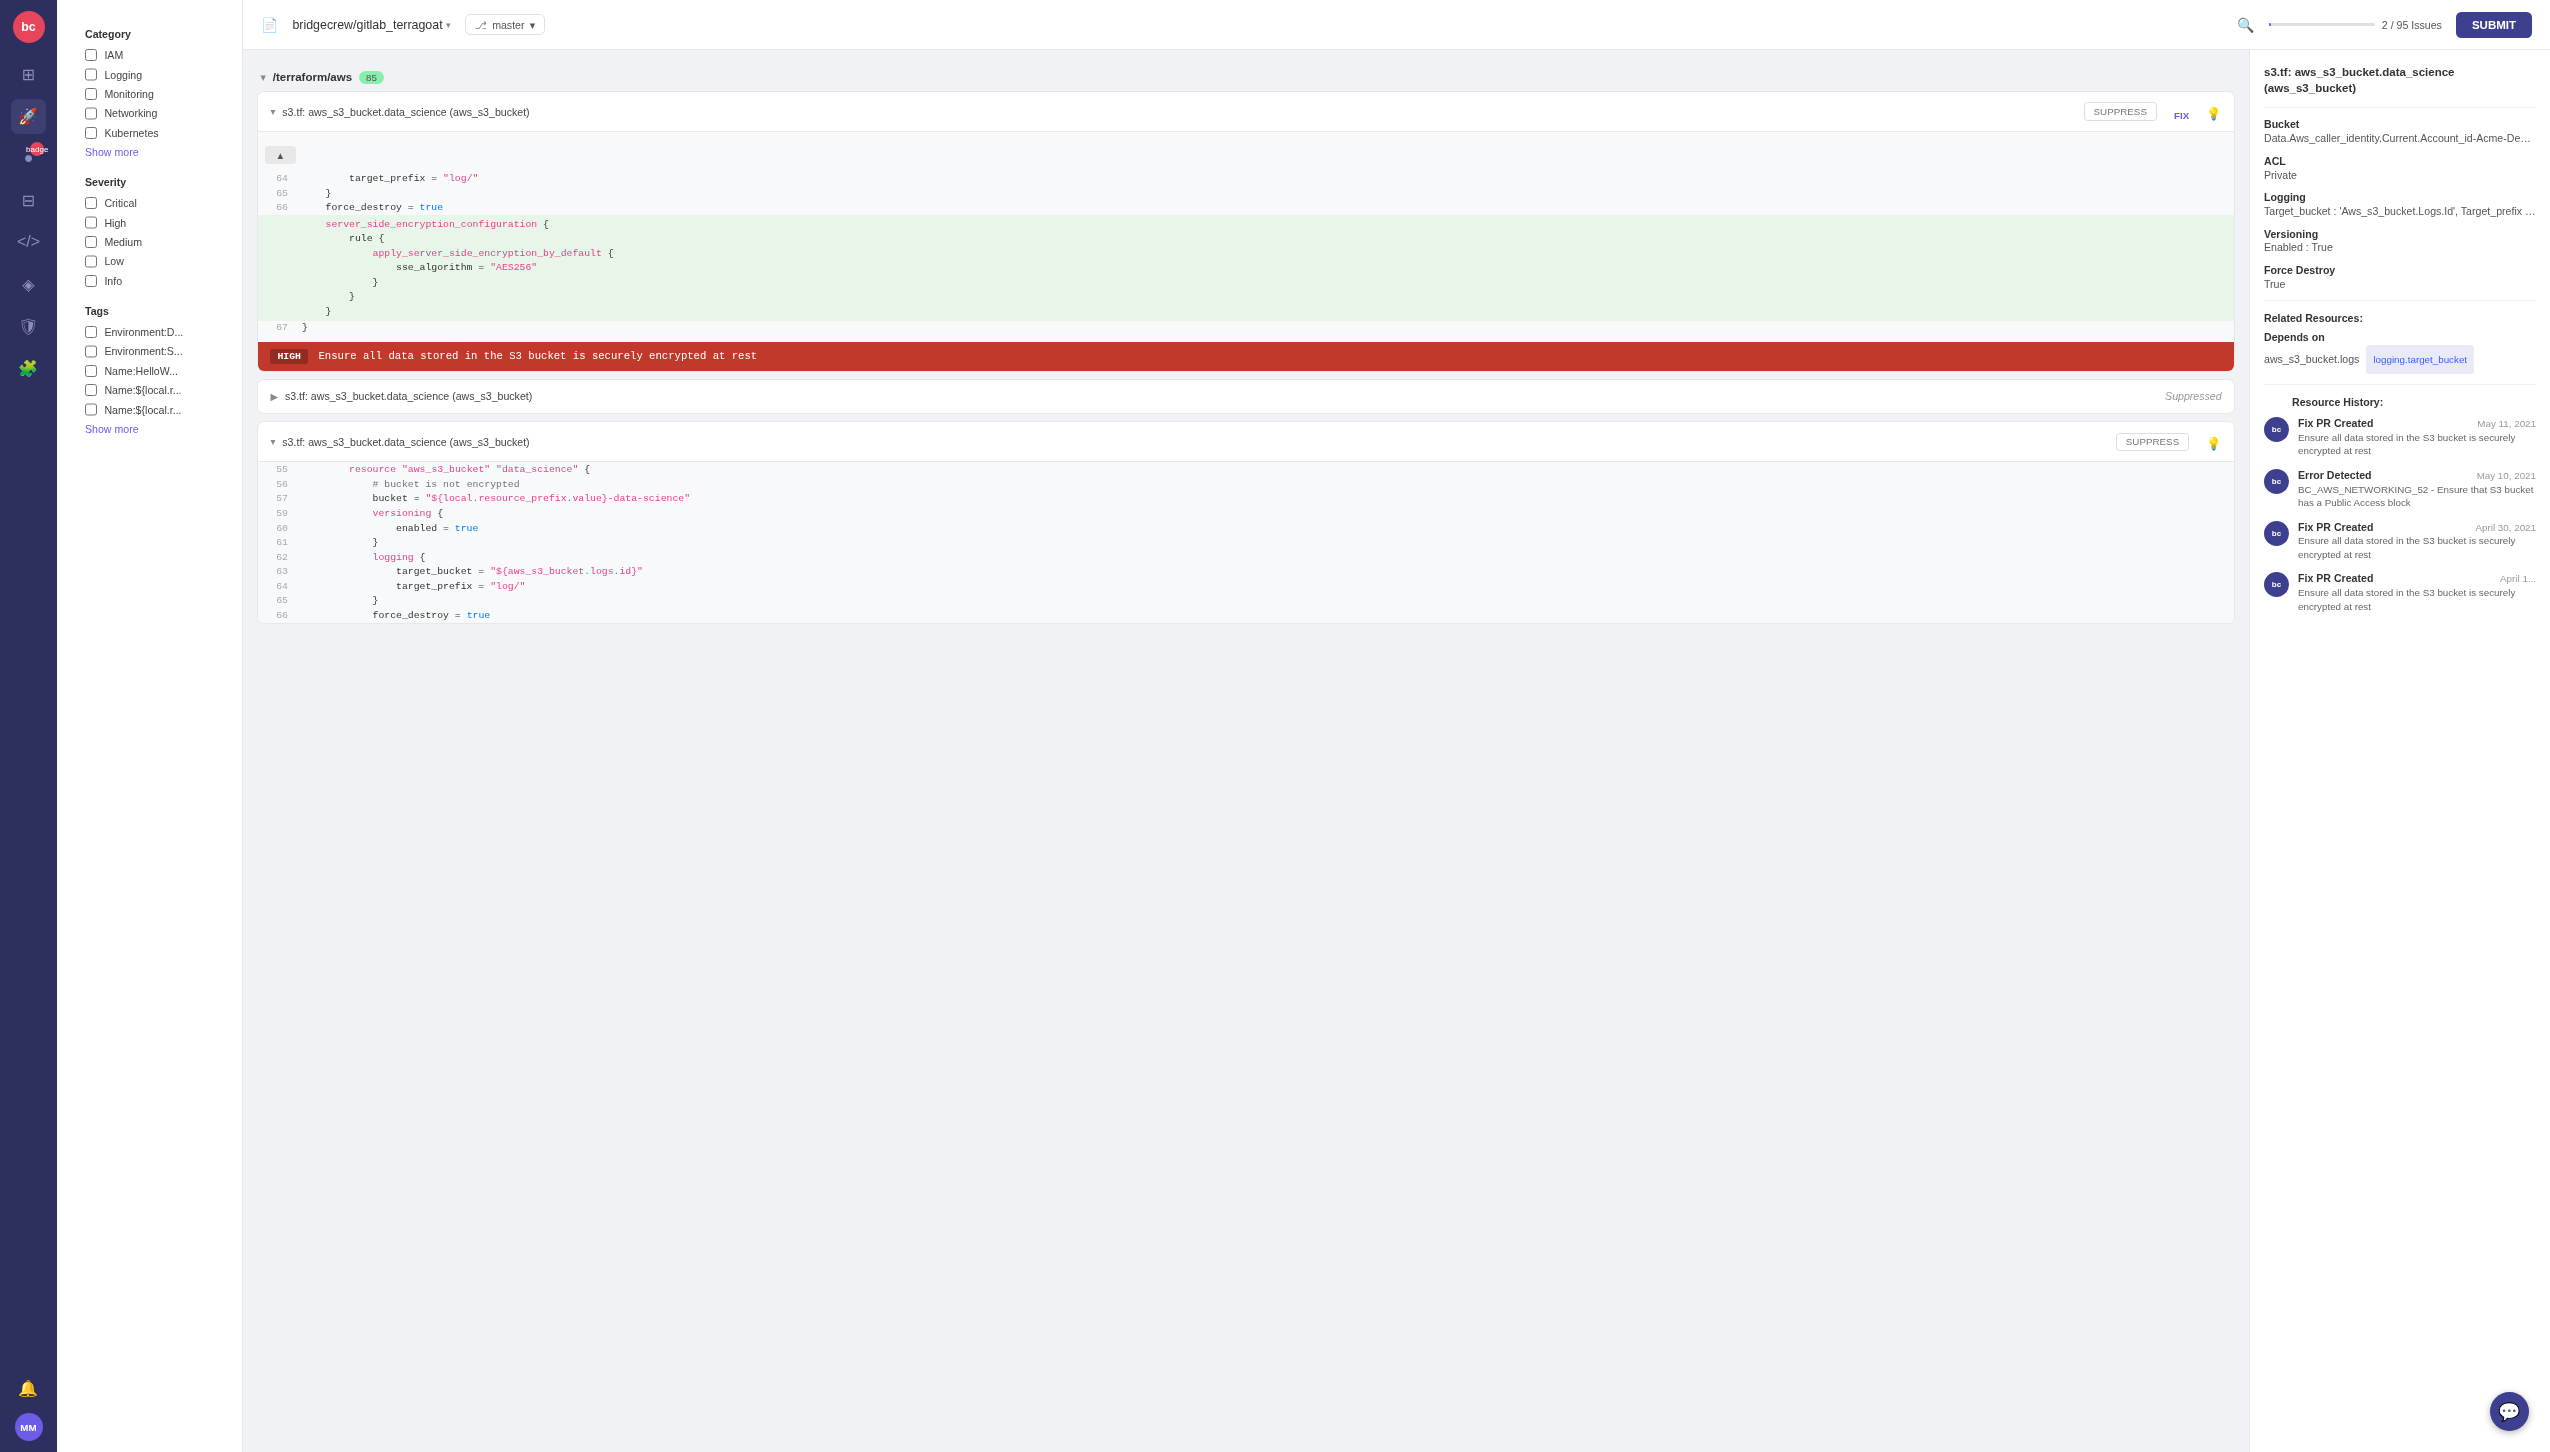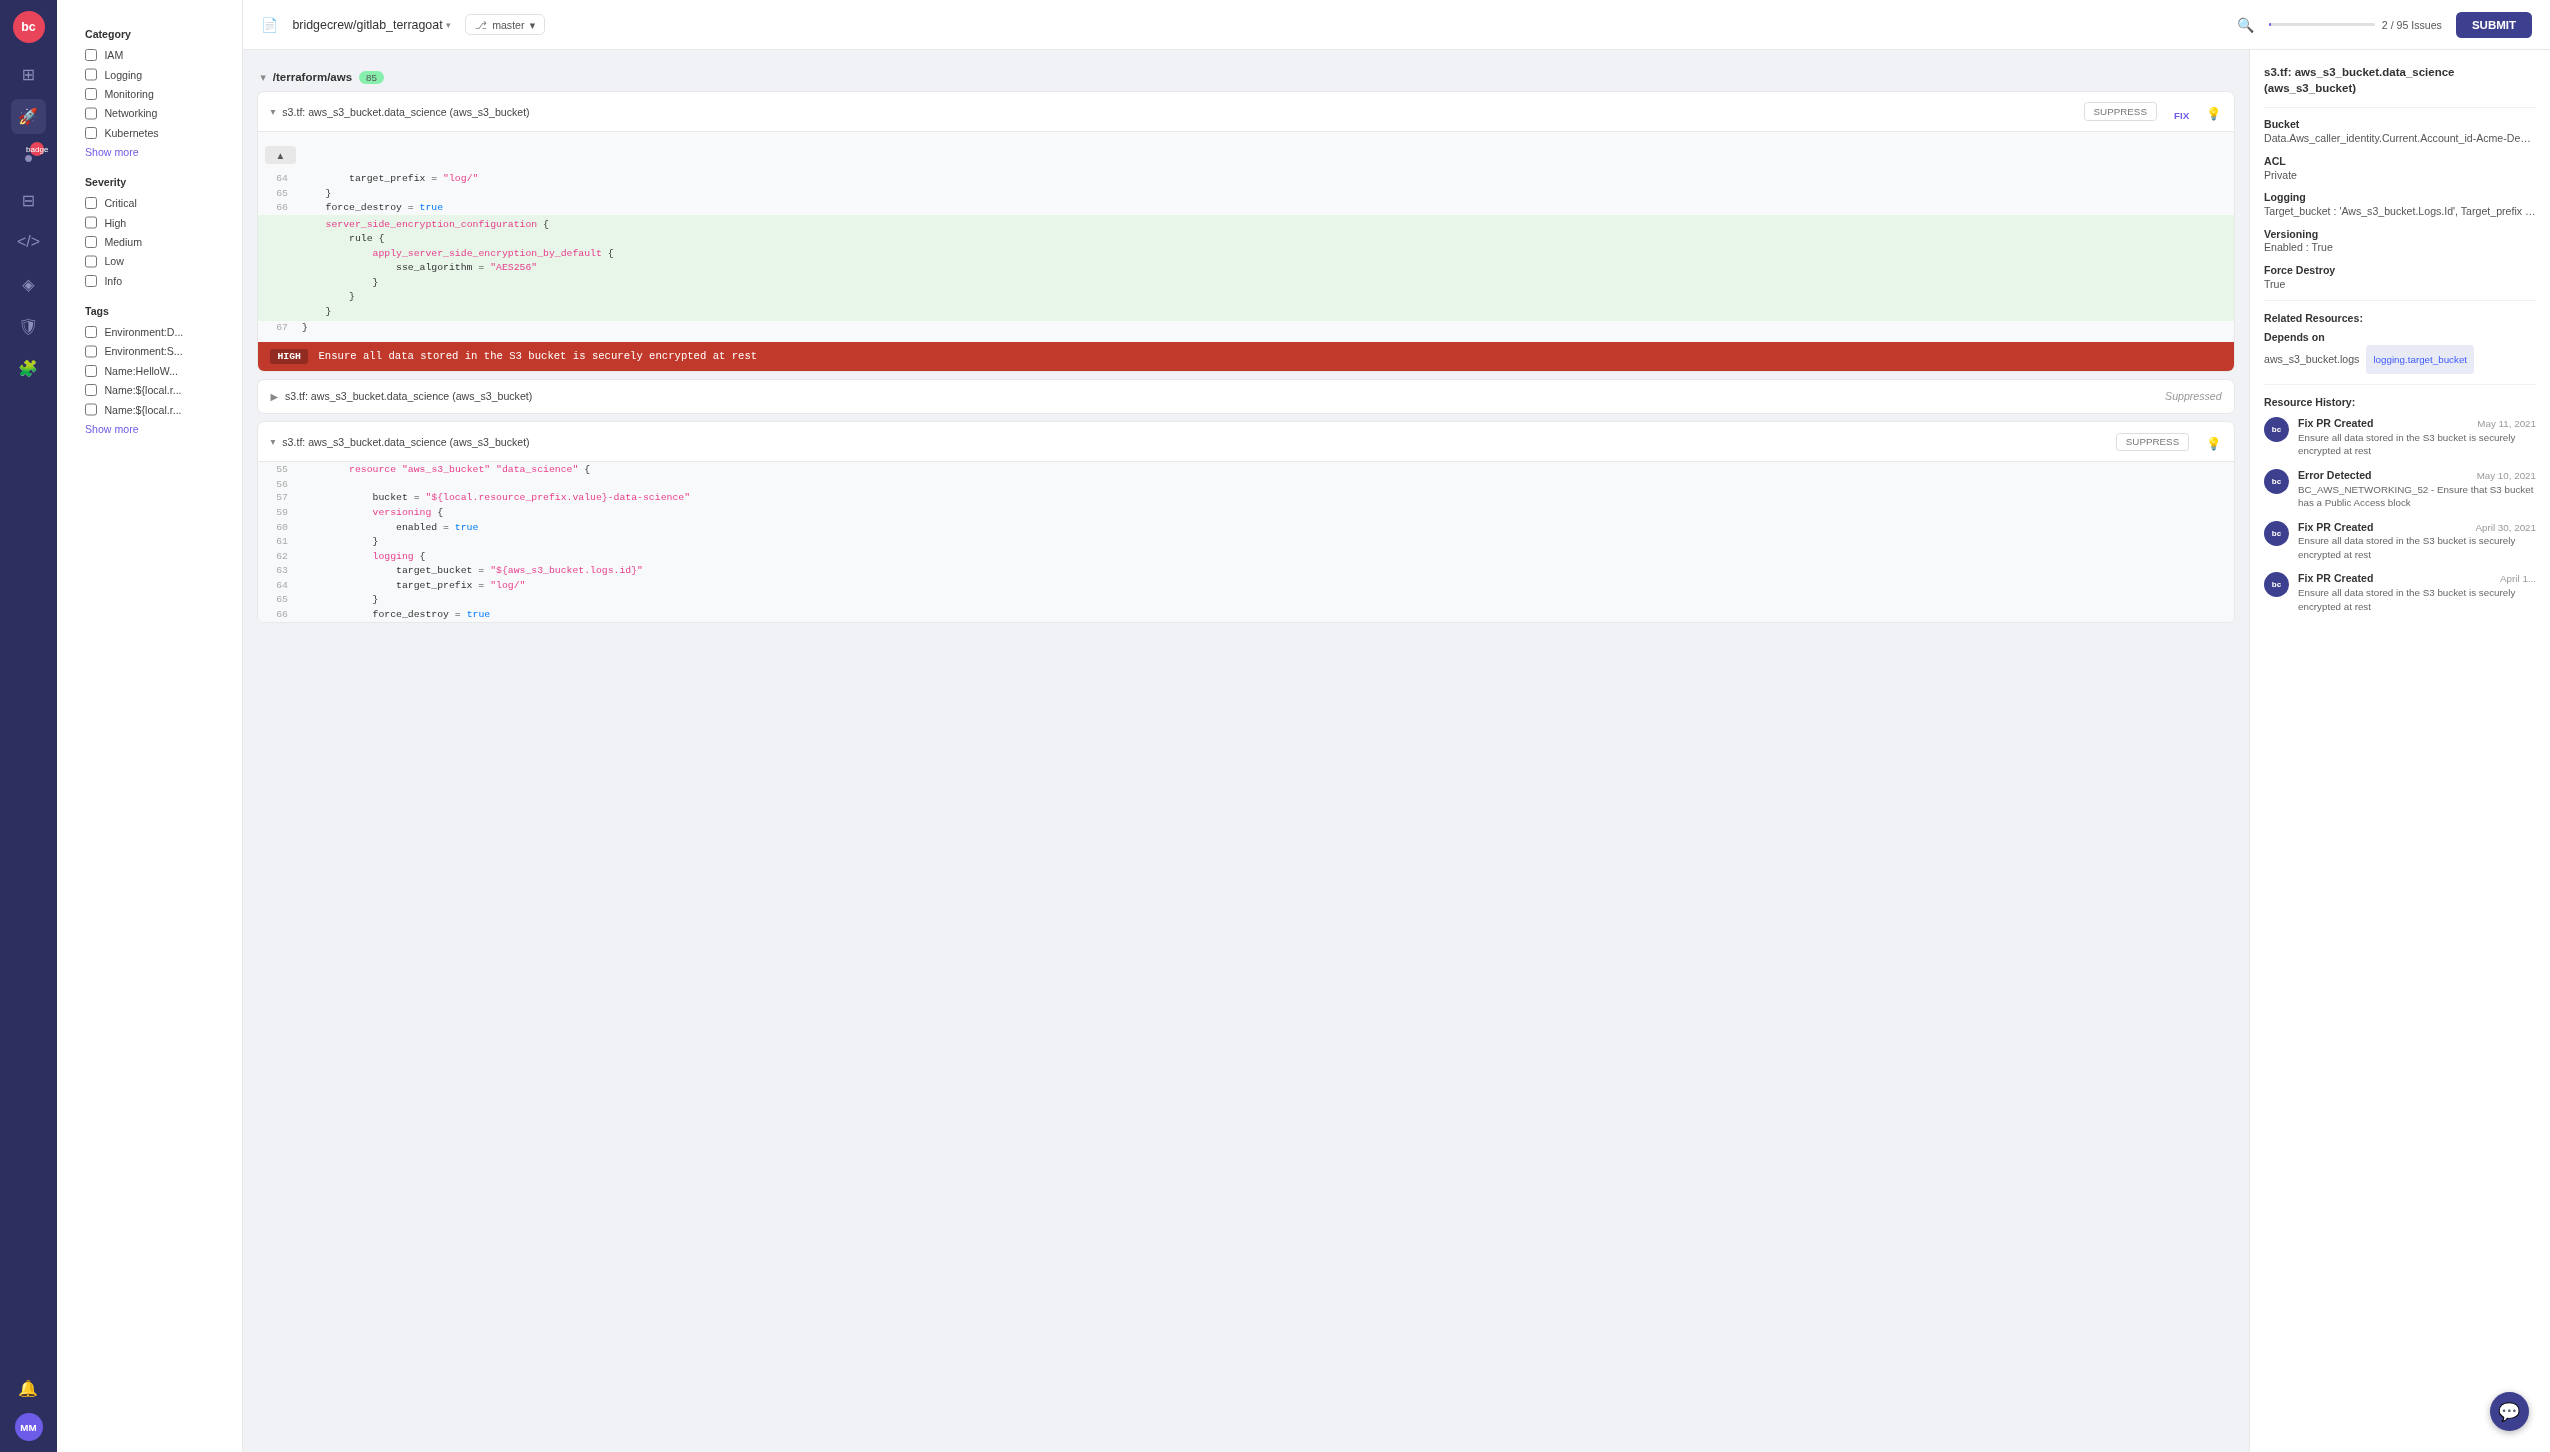--- a/index.html
+++ b/index.html
@@ -91,21 +91,21 @@
     .right-panel h2 { font-size: 11.5px; font-weight: 600; color: #333; margin-bottom: 10.6px; line-height: 1.4; }
     .info-section { margin-bottom: 10.6px; }
     .info-label { font-size: 10.6px; font-weight: 700; color: #333; margin-bottom: 1.8px; }
     .info-value { font-size: 10.6px; color: #555; white-space: nowrap; overflow: hidden; text-overflow: ellipsis; }
     .related-section { margin-top: 10.6px; }
     .related-section h3 { font-size: 10.6px; font-weight: 600; color: #333; margin-bottom: 7px; }
     .depends-row { display: flex; align-items: center; gap: 7px; flex-wrap: wrap; }
     .depends-label { font-size: 10.6px; color: #555; }
     .depends-link { background: #e8eaf6; color: #3d5afe; border-radius: 3.5px; padding: 9px 7px; font-size: 9.8px; cursor: pointer; }
     .history-section { margin-top: 10.6px; }
-    .history-section h3 { font-size: 10.6px; font-weight: 600; color: #333; margin-bottom: 9px; }
+    .history-section h3 { font-size: 10.6px; font-weight: 600; color: #333; margin-bottom: 9px; margin-left: 28px; }
     .history-item { display: flex; gap: 9px; margin-bottom: 10.6px; align-items: flex-start; }
     .history-avatar { width: 25px; height: 25px; background: #3d3f8f; border-radius: 50%; display: flex; align-items: center; justify-content: center; color: white; font-size: 8px; font-weight: bold; flex-shrink: 0; }
     .history-content { flex: 1; }
     .history-title-row { display: flex; justify-content: space-between; align-items: baseline; }
     .history-title { font-size: 10.6px; font-weight: 600; color: #333; }
     .history-date { font-size: 9.8px; color: #999; }
     .history-desc { font-size: 9.8px; color: #666; margin-top: 1.8px; line-height: 1.4; }
 
     
     .chat-btn { position: fixed; bottom: 21px; right: 21px; width: 39px; height: 39px; background: #3d3f8f; border-radius: 50%; display: flex; align-items: center; justify-content: center; color: white; cursor: pointer; font-size: 18px; box-shadow: 0 1.8px 7px rgba(0,0,0,0.3); }
@@ -341,20 +341,21 @@
             </div>
           </div>
           <div class="code-block">
             <div class="code-scroll">
               <div class="code-line">
                 <span class="code-line-num">55</span>
                 <span class="code-line-content">        <span class="kw">resource</span> <span class="str">"aws_s3_bucket"</span> <span class="str">"data_science"</span> {</span>
               </div>
               <div class="code-line">
                 <span class="code-line-num">56</span>
+                <span class="code-line-content">            <span class="comment"># bucket is not encrypted</span></span>
               </div>
               <div class="code-line">
                 <span class="code-line-num">57</span>
                 <span class="code-line-content">            bucket = <span class="str">"${local.resource_prefix.value}-data-science"</span></span>
               </div>
               <div class="code-line">
                 <span class="code-line-num">59</span>
                 <span class="code-line-content">            <span class="kw">versioning</span> {</span>
               </div>
               <div class="code-line">

